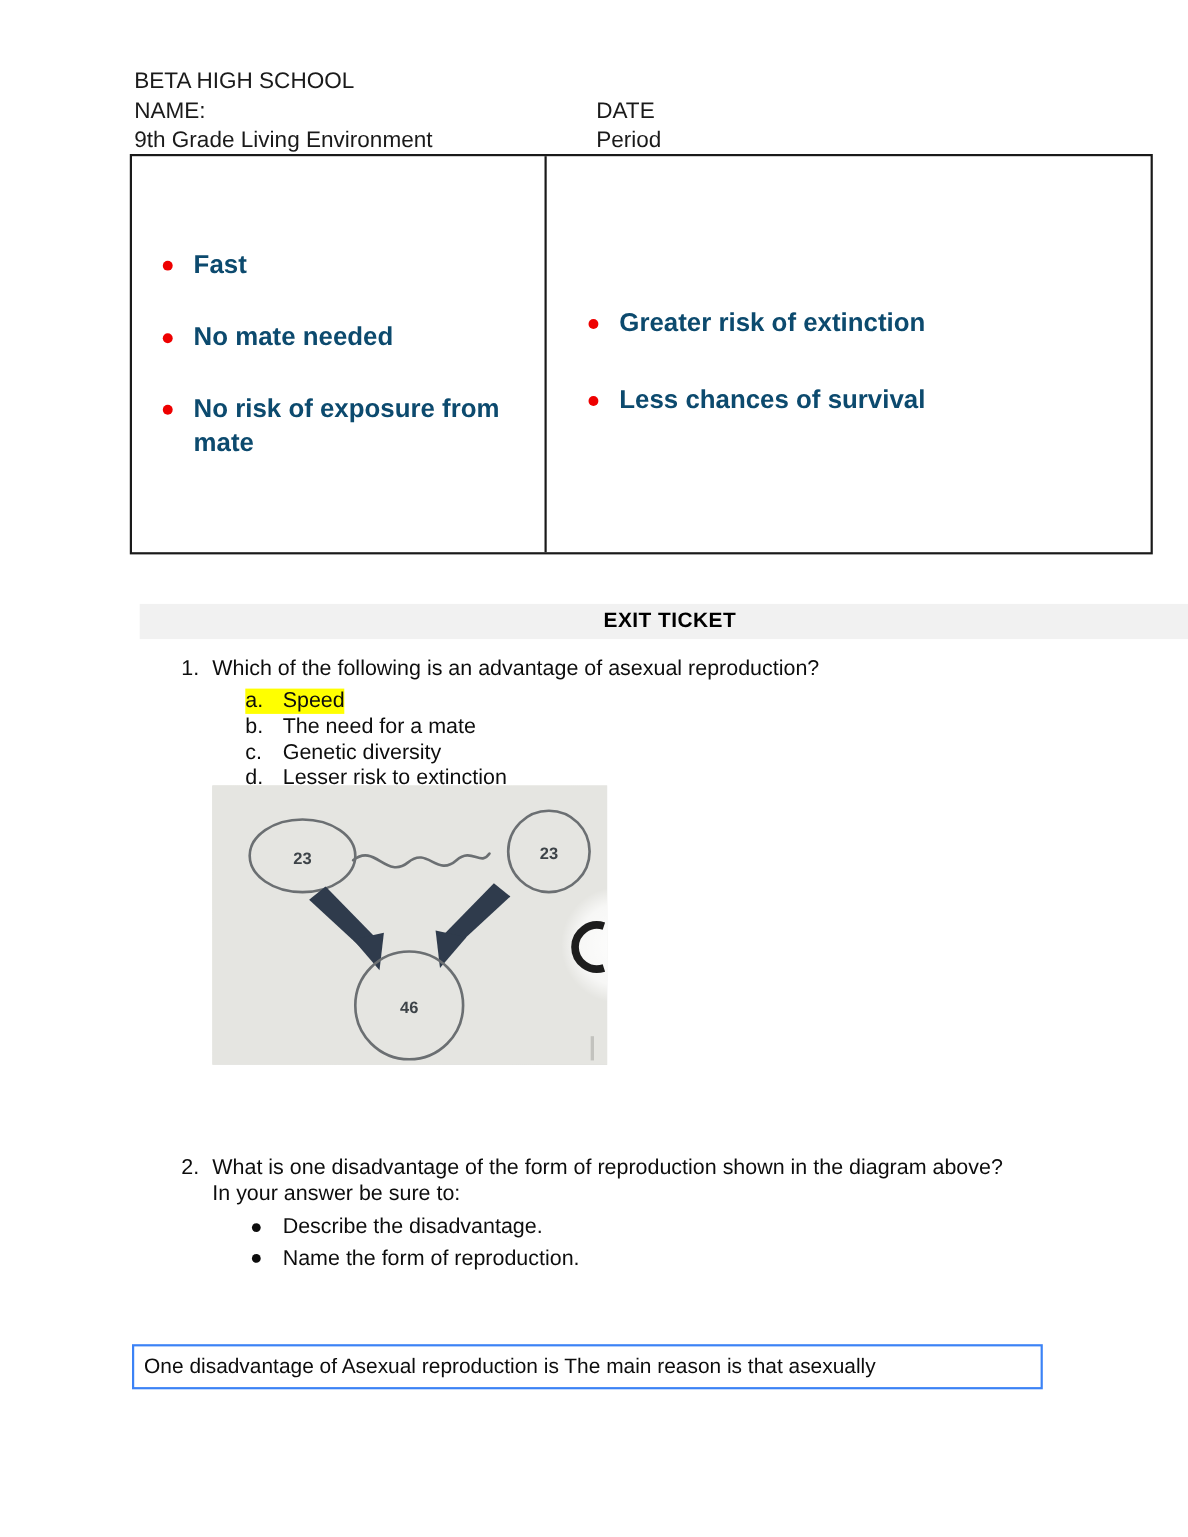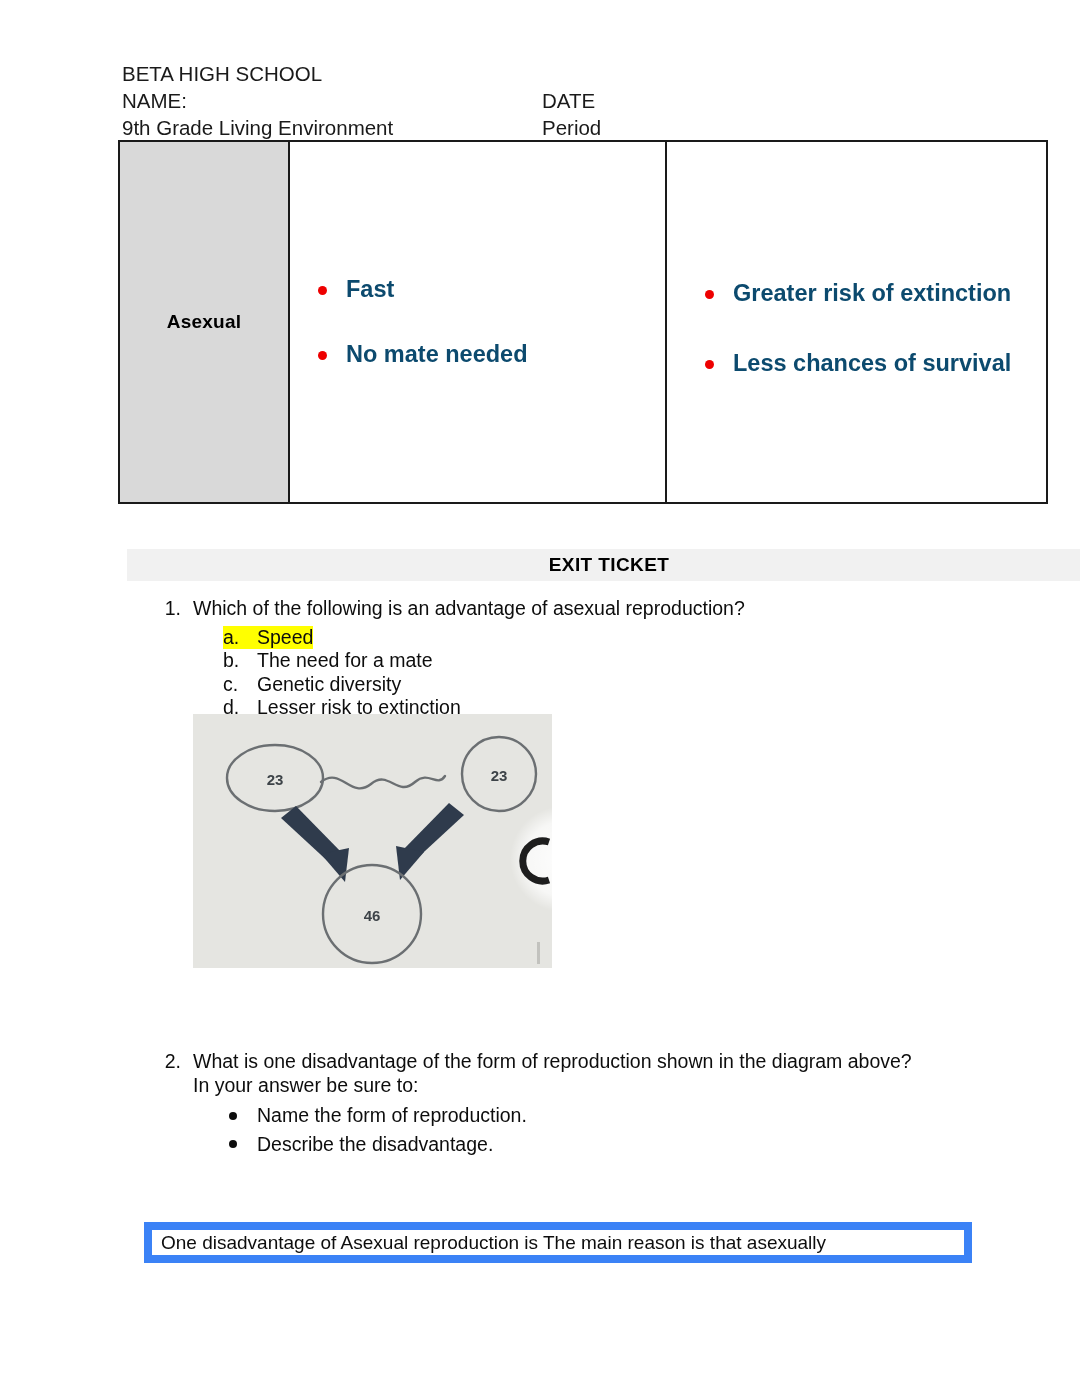--- a/index.html
+++ b/index.html
@@ -206,25 +206,25 @@
     width: 359px;
     height: 254px;
     background: linear-gradient(135deg,#dededa 0%,#e6e6e2 40%,#dcdcd8 100%);
     overflow: hidden;
   }
   .photo svg { display: block; }
 
   
   .answer-box {
     position: absolute;
-    left: 144px;
+    left: 120px;
     top: 1222px;
     width: 828px;
     height: 41px;
-    border: 8px solid #3b82f6;
+    border: 2px solid #3b82f6;
     box-sizing: border-box;
     display: flex;
     align-items: center;
     padding-left: 9px;
     background: #ffffff;
   }
   .answer-box .answer-text {
     font-size: 19px;
     line-height: 23px;
     color: #0d0d0d;
@@ -243,28 +243,26 @@
     <span class="header-right">DATE</span>
   </div>
   <div class="header-row">
     <span class="header-left">9th Grade Living Environment</span>
     <span class="header-right">Period</span>
   </div>
 </div>
 
 <div class="table">
 
-  <div class="cell-label">
-    <span class="label-text">Asexual</span>
-  </div>
 
   <div class="cell-mid">
     <ul class="redlist">
       <li>Fast</li>
       <li>No mate needed</li>
+      <li>No risk of exposure from mate</li>
     </ul>
   </div>
 
   <div class="cell-right">
     <ul class="redlist">
       <li>Greater risk of extinction</li>
       <li>Less chances of survival</li>
     </ul>
   </div>
 
@@ -341,20 +339,20 @@
 </div>
 
 <div class="q-block q2">
   <div class="q-line">
     <span class="q-num">2.</span>
     <span>What is one </span><b class="bold">disadvantage</b><span> of the form of reproduction shown in the diagram above?</span>
   </div>
   <div class="q-sub">In your answer be sure to:</div>
 
   <ul class="q2list">
+    <li>Describe the disadvantage.</li>
     <li>Name the form of reproduction.</li>
-    <li>Describe the disadvantage.</li>
   </ul>
 </div>
 
 <div class="answer-box">
   <span class="answer-text">One disadvantage of Asexual reproduction is  The main reason is that asexually</span>
 </div>
 
 </body></html>

